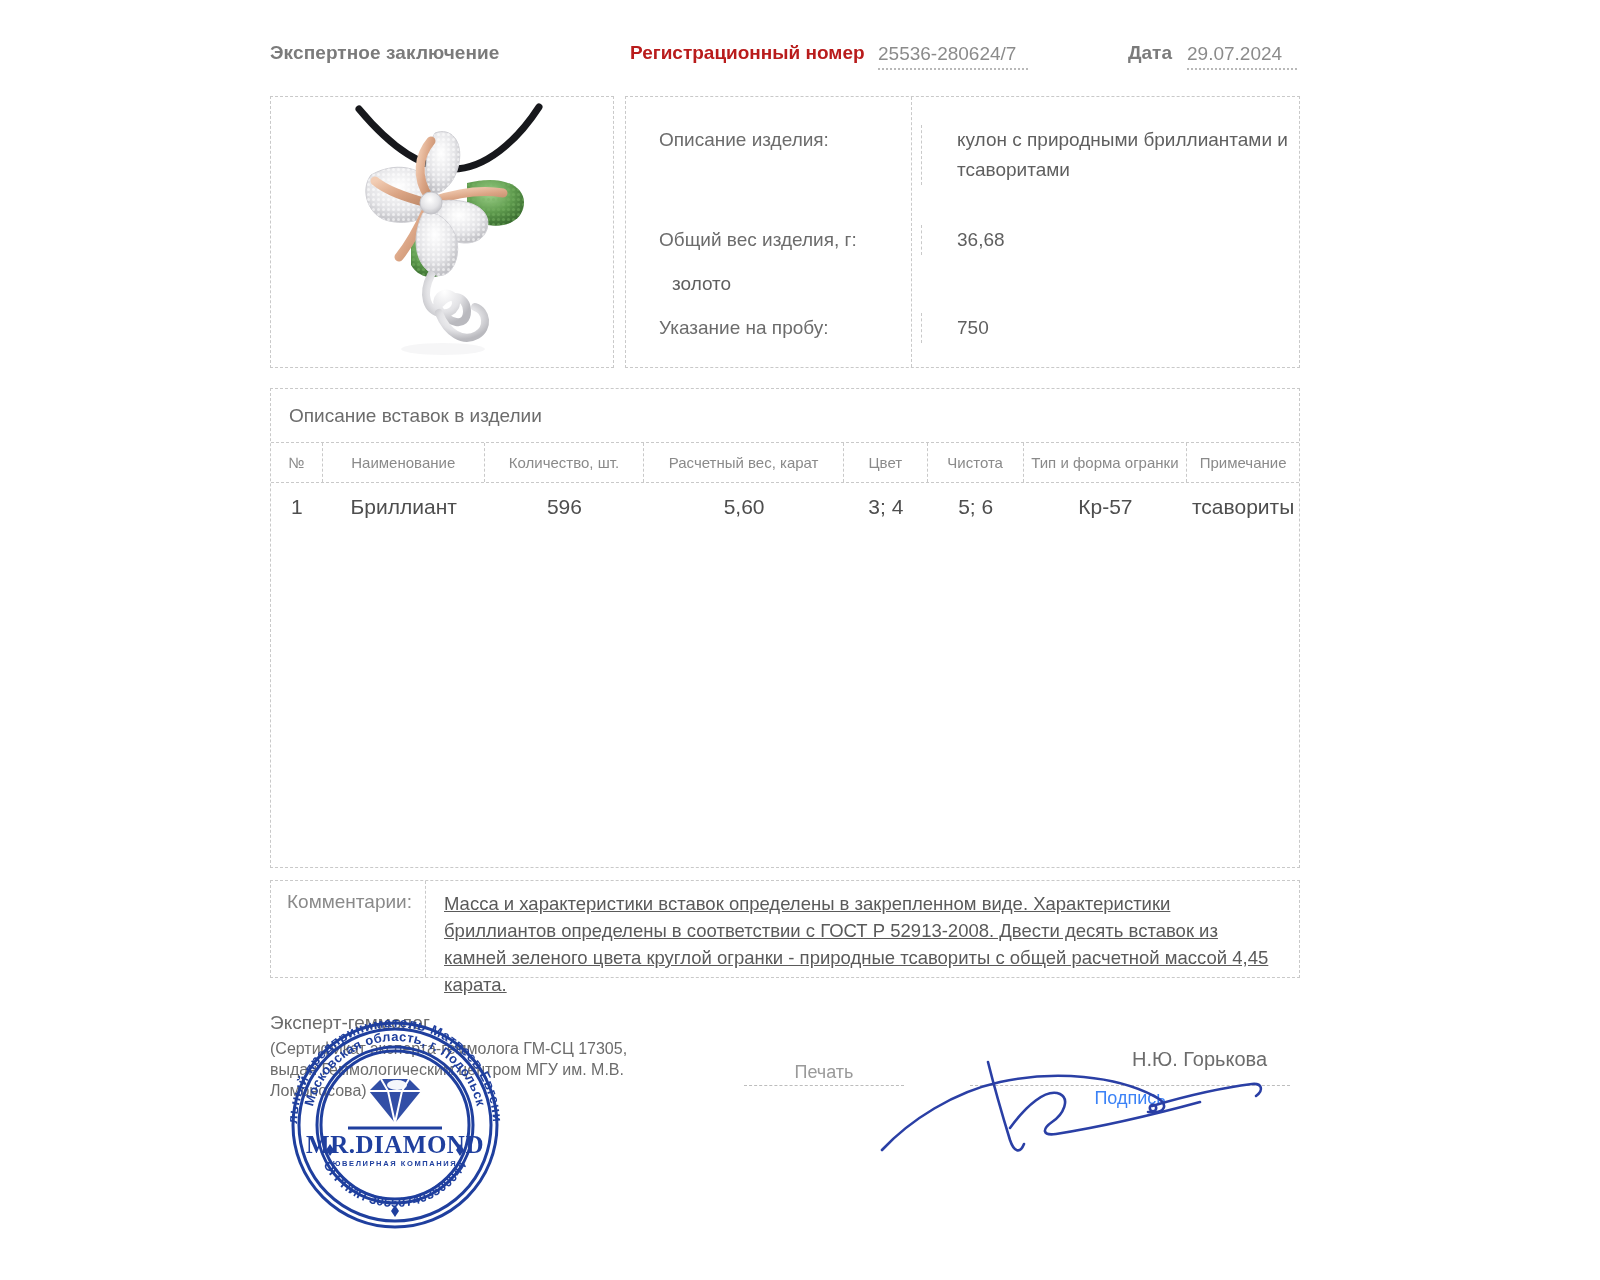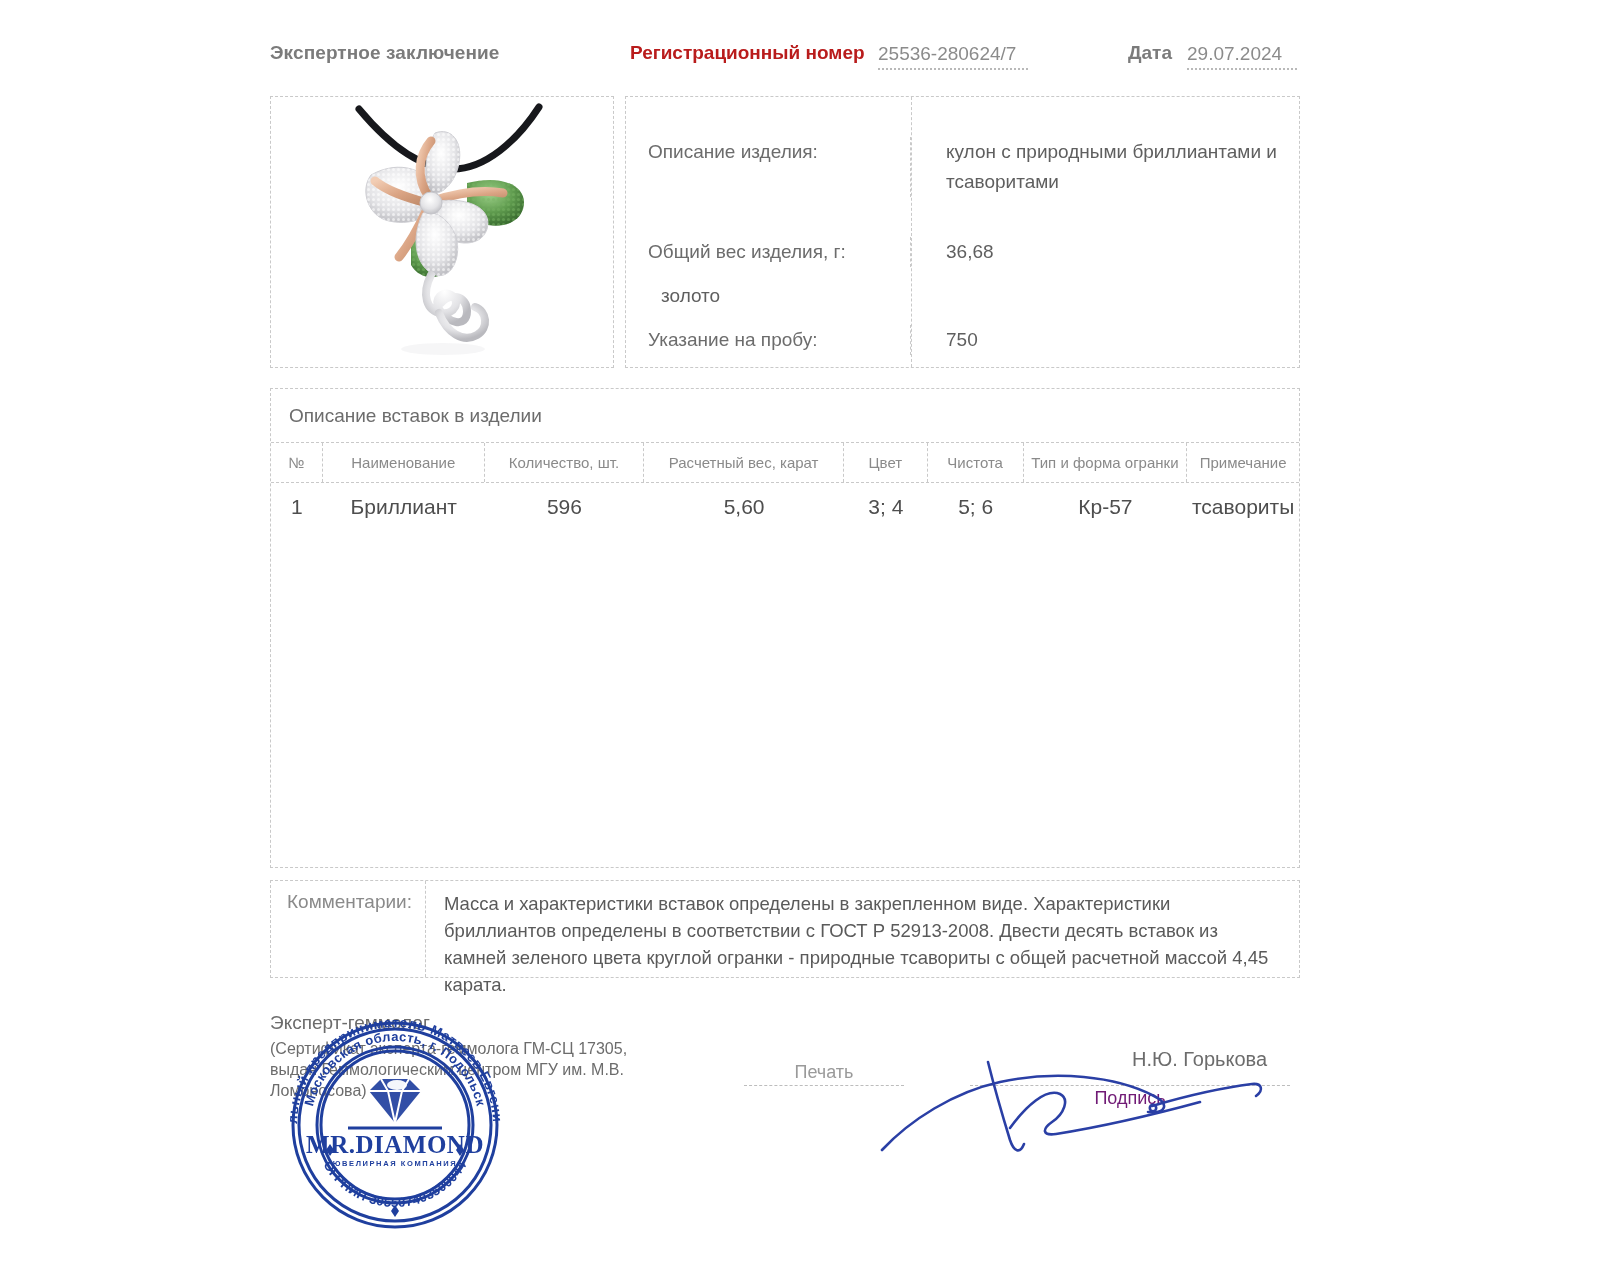--- a/index.html
+++ b/index.html
@@ -63,23 +63,22 @@
   .img-box svg { display: block; }
 
   .desc-box {
     position: absolute;
     left: 625px; top: 96px;
     width: 675px; height: 272px;
     border: 1px dashed #c9c9c9;
   }
   .desc-row {
     position: absolute;
-    left: 0; width: 100%;
+    left: 11px; width: 100%;
     display: flex;
-    margin-top: 12px;
   }
   .desc-label {
     width: 285px;
     padding-left: 22px;
     font-size: 19px; color: #6c6c6c;
     border-right: 1px dashed #c9c9c9;
     min-height: 26px;
   }
   .desc-value {
     flex: 1;
@@ -162,20 +161,21 @@
     border-right: 1px dashed #c9c9c9;
     padding: 10px 0 0 16px;
     font-size: 19px; color: #8a8a8a;
     flex-shrink: 0;
   }
   .comments-text {
     flex: 1;
     padding: 9px 14px 0 18px;
     font-size: 18.5px; color: #5a5a5a;
     line-height: 27px;
+    text-decoration: underline;
   }
 
   
   .footer {
     position: absolute;
     left: 270px; top: 1000px;
     width: 1030px; height: 230px;
   }
   .expert-title {
     position: absolute; left: 0; top: 12px;
@@ -199,21 +199,21 @@
   .sign-line {
     position: absolute;
     left: 700px; top: 85px;
     width: 320px;
     border-bottom: 1px dashed #bdbdbd;
   }
   .sign-label {
     position: absolute;
     left: 700px; top: 88px;
     width: 320px; text-align: center;
-    font-size: 18px; color: #701a75;
+    font-size: 18px; color: #3b82f6;
   }
   .sign-name {
     position: absolute;
     left: 862px; top: 48px;
     font-size: 20px; color: #6c6c6c;
   }
   .signature-svg {
     position: absolute;
     left: 600px; top: 10px;
     pointer-events: none;

